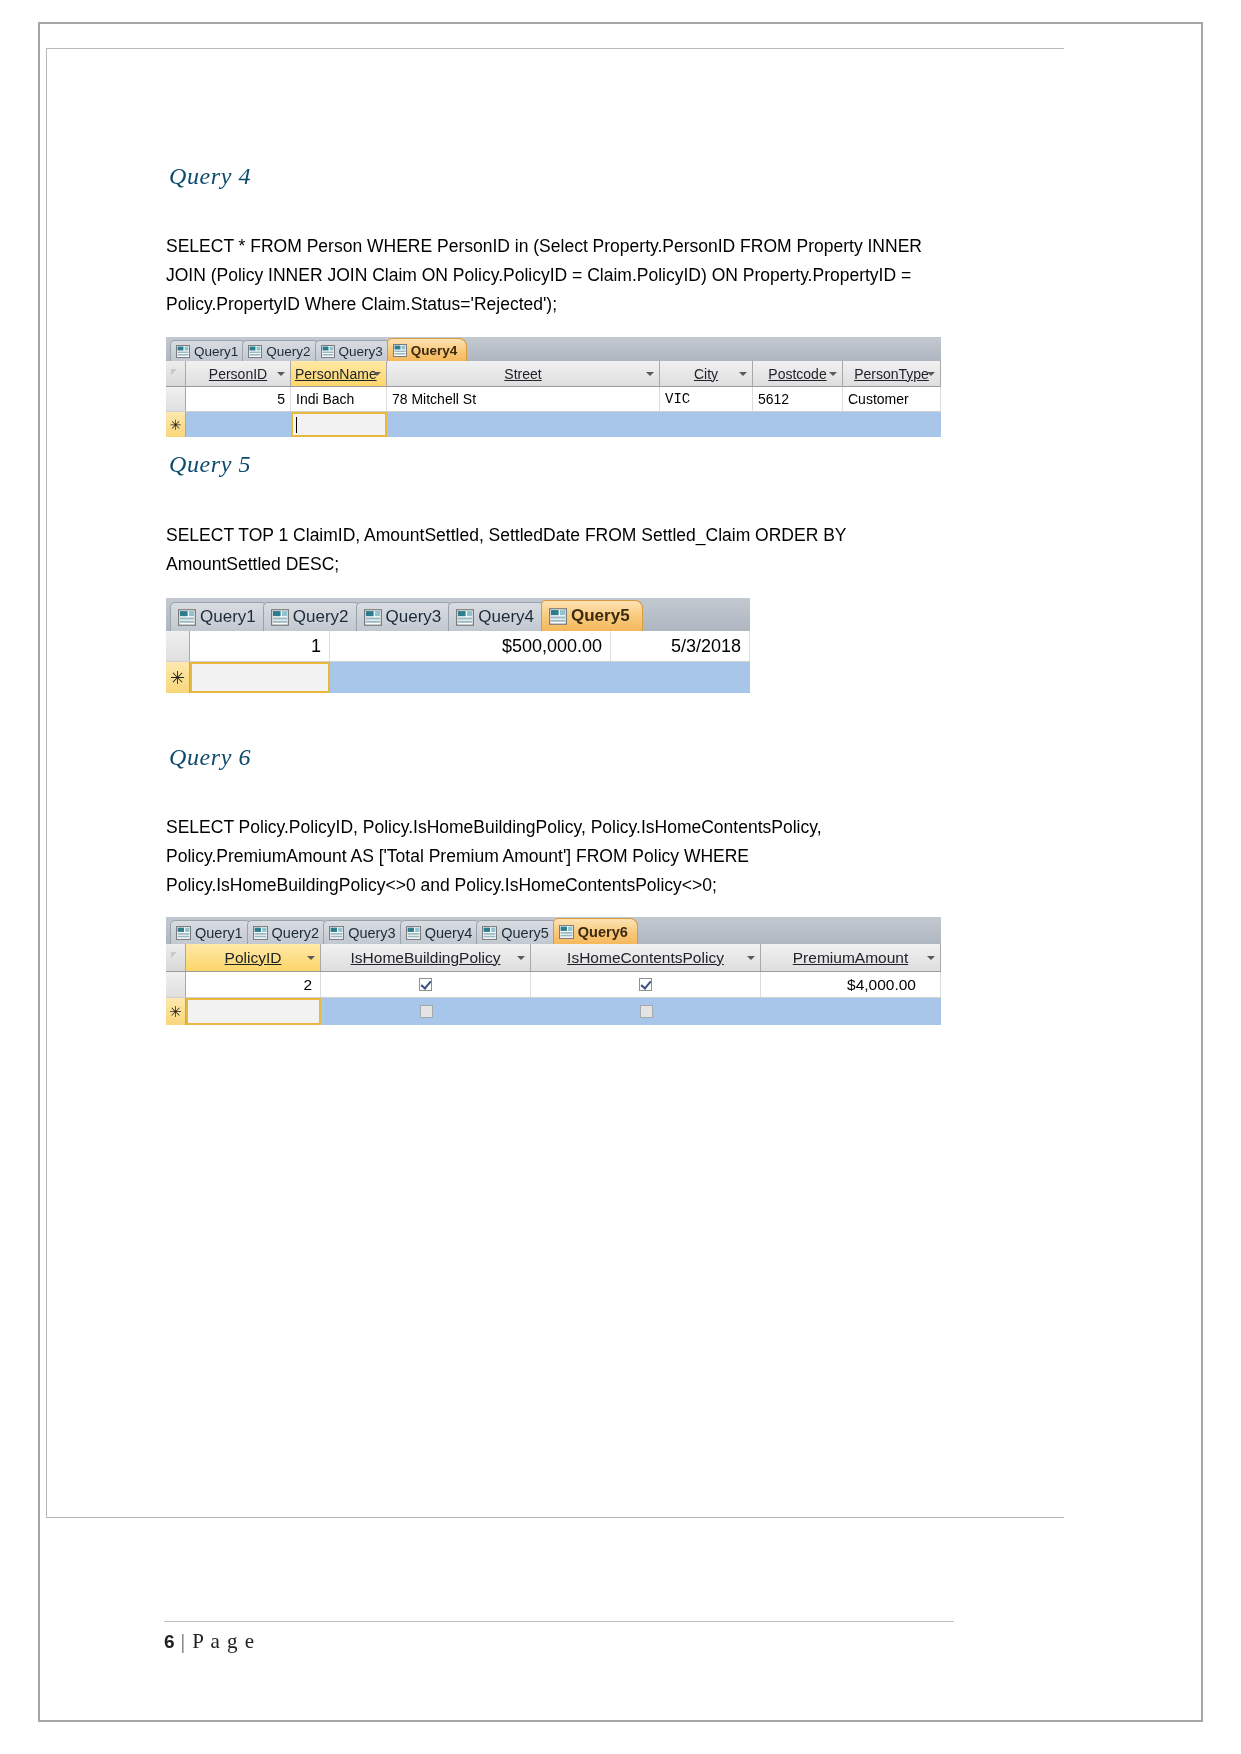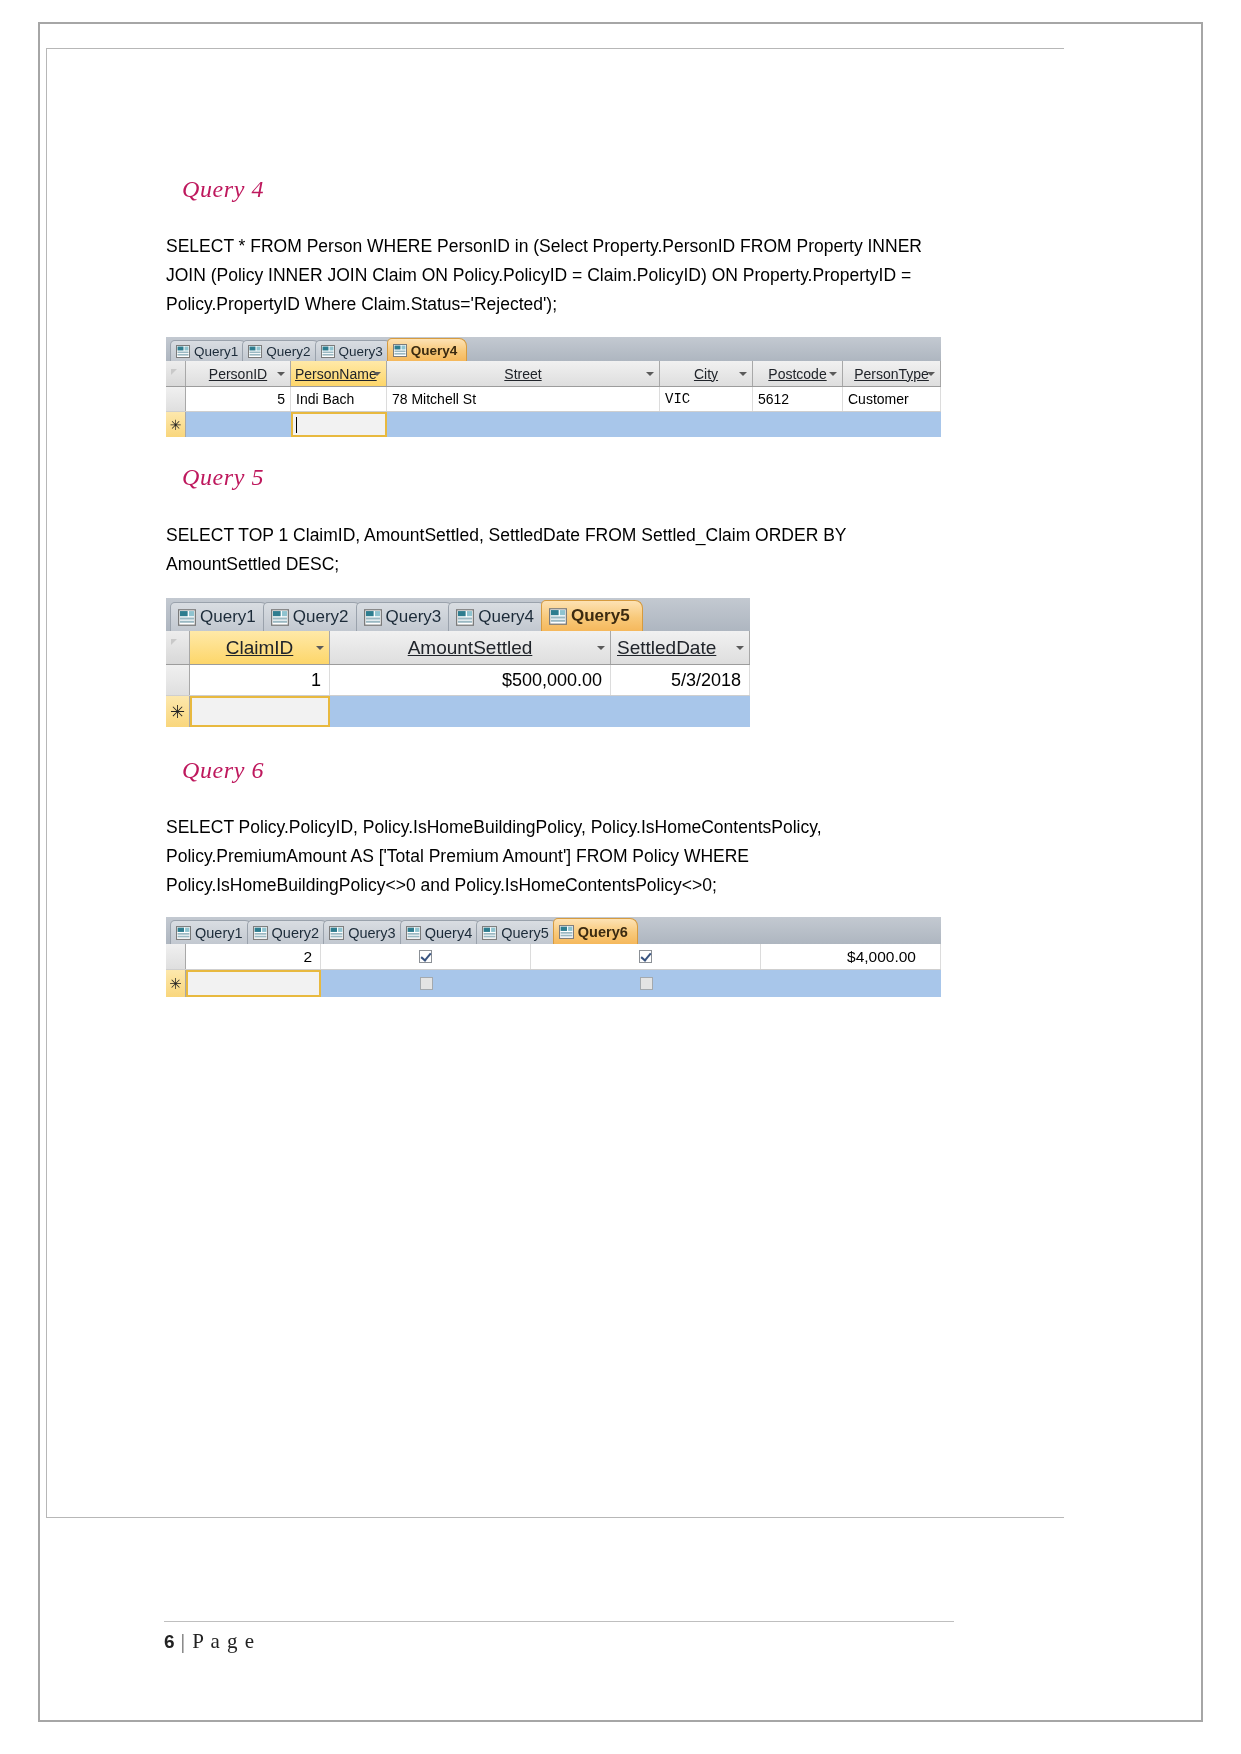--- a/index.html
+++ b/index.html
@@ -43,22 +43,22 @@
     left: 166px;
     top: 0;
     width: 790px;
   }
 
   h2.query-heading {
     font-family: "Liberation Serif", serif;
     font-style: italic;
     font-weight: normal;
     font-size: 24px;
-    color: #be185d;
-    margin: 16px;
+    color: #0c4a6e;
+    margin: 3px;
     padding: 0;
     letter-spacing: 0.6px;
   }
 
   p.sql {
     font-family: "Liberation Sans", sans-serif;
     font-size: 17.5px;
     line-height: 29px;
     color: #000000;
     margin: 0;
@@ -460,35 +460,20 @@
               <rect x="8.5" y="1.5" width="4" height="4" fill="#8fc3cf"></rect>
               <rect x="1.5" y="6.5" width="11" height="1.6" fill="#9ab8c2"></rect>
               <rect x="1.5" y="9" width="11" height="1.6" fill="#9ab8c2"></rect>
             </svg>
         </span>
         <span>Query5</span>
       </div>
       <div class="tabbar-fill"></div>
     </div>
 
-    <div class="hdr-row" style="height:34px;">
-      <div class="corner-cell" style="width:24px;flex:0 0 24px;"></div>
-      <div class="hdr-cell sel" style="width:140px;flex:0 0 140px;font-size:19px;">
-        <span>ClaimID</span>
-        <span class="caret"></span>
-      </div>
-      <div class="hdr-cell" style="width:281px;flex:0 0 281px;font-size:19px;">
-        <span>AmountSettled</span>
-        <span class="caret"></span>
-      </div>
-      <div class="hdr-cell" style="flex:1 1 auto;font-size:19px;justify-content:flex-start;padding-left:6px;">
-        <span>SettledDate</span>
-        <span class="caret"></span>
-      </div>
-    </div>
 
     <div class="data-row" style="height:31px;">
       <div class="rowsel-cell" style="width:24px;flex:0 0 24px;"></div>
       <div class="data-cell num" style="width:140px;flex:0 0 140px;font-size:18px;padding-right:8px;">1</div>
       <div class="data-cell num" style="width:281px;flex:0 0 281px;font-size:18px;padding-right:8px;">$500,000.00</div>
       <div class="data-cell num" style="flex:1 1 auto;font-size:18px;padding-right:8px;">5/3/2018</div>
     </div>
 
     <div class="new-row" style="height:31px;">
       <div class="rowsel-cell" style="width:24px;flex:0 0 24px;font-size:18px;">✳</div>
@@ -576,20 +561,39 @@
               <rect x="8.5" y="1.5" width="4" height="4" fill="#8fc3cf"></rect>
               <rect x="1.5" y="6.5" width="11" height="1.6" fill="#9ab8c2"></rect>
               <rect x="1.5" y="9" width="11" height="1.6" fill="#9ab8c2"></rect>
             </svg>
         </span>
         <span>Query6</span>
       </div>
       <div class="tabbar-fill"></div>
     </div>
 
+    <div class="hdr-row" style="height:28px;">
+      <div class="corner-cell" style="width:20px;flex:0 0 20px;"></div>
+      <div class="hdr-cell sel" style="width:135px;flex:0 0 135px;font-size:15.5px;">
+        <span>PolicyID</span>
+        <span class="caret"></span>
+      </div>
+      <div class="hdr-cell" style="width:210px;flex:0 0 210px;font-size:15.5px;">
+        <span>IsHomeBuildingPolicy</span>
+        <span class="caret"></span>
+      </div>
+      <div class="hdr-cell" style="width:230px;flex:0 0 230px;font-size:15.5px;">
+        <span>IsHomeContentsPolicy</span>
+        <span class="caret"></span>
+      </div>
+      <div class="hdr-cell" style="flex:1 1 auto;font-size:15.5px;">
+        <span>PremiumAmount</span>
+        <span class="caret"></span>
+      </div>
+    </div>
 
     <div class="data-row" style="height:26px;">
       <div class="rowsel-cell" style="width:20px;flex:0 0 20px;"></div>
       <div class="data-cell num" style="width:135px;flex:0 0 135px;font-size:15.5px;padding-right:8px;">2</div>
       <div class="data-cell center" style="width:210px;flex:0 0 210px;">
         <span class="chk on"></span>
       </div>
       <div class="data-cell center" style="width:230px;flex:0 0 230px;">
         <span class="chk on"></span>
       </div>

